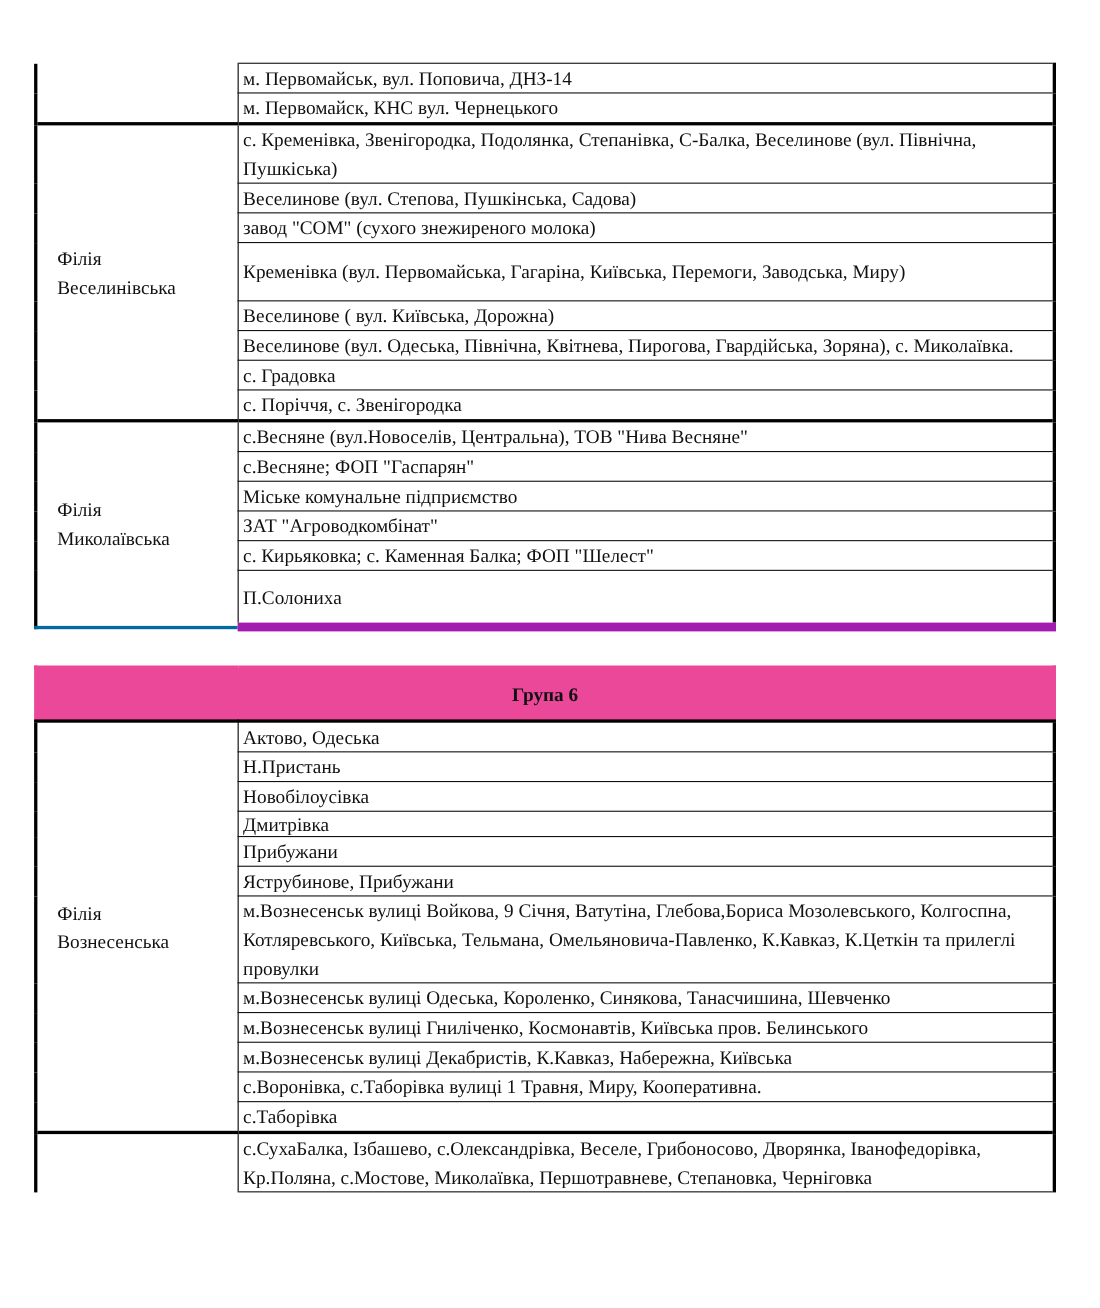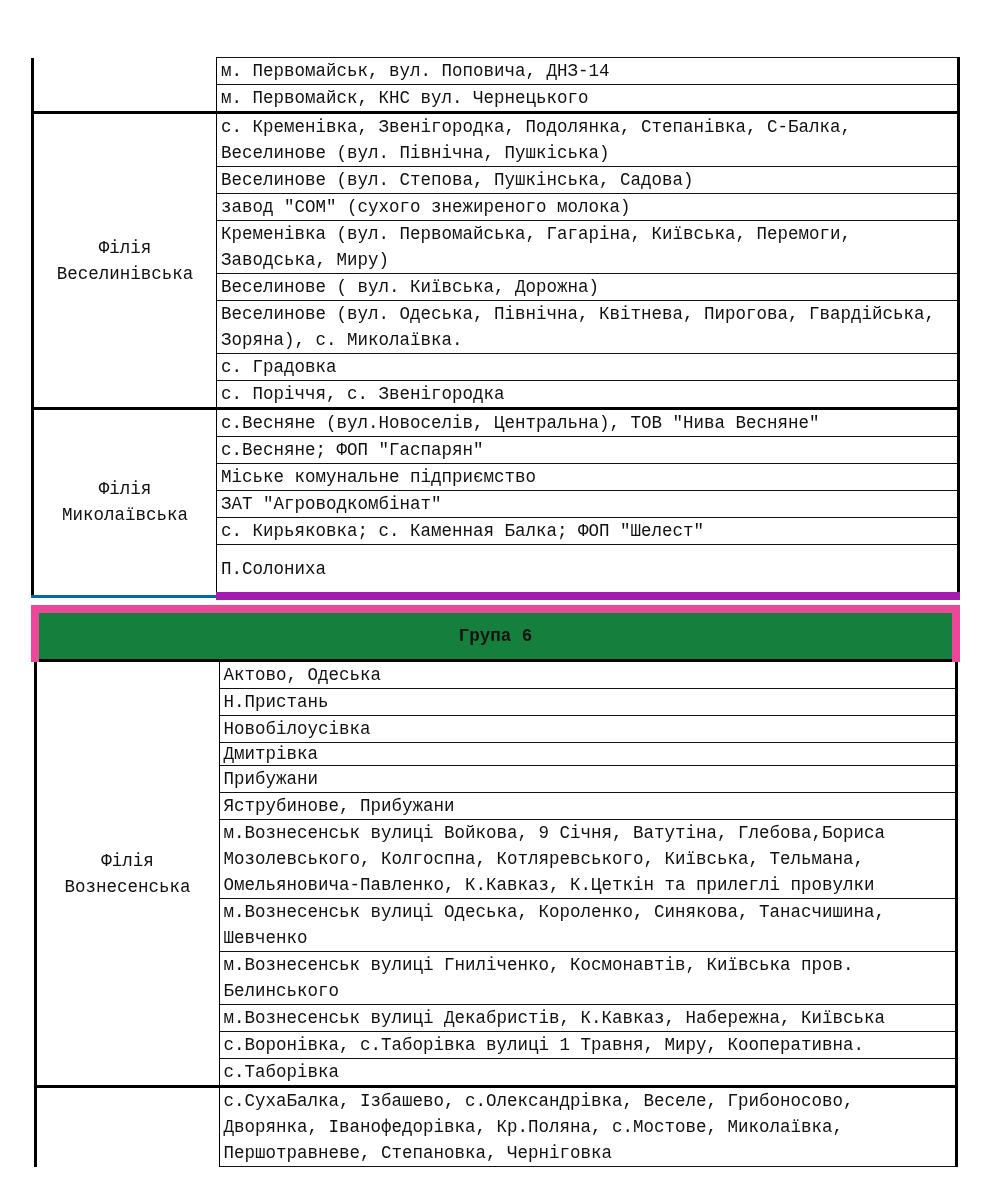--- a/index.html
+++ b/index.html
@@ -1,23 +1,23 @@
 <!DOCTYPE html>
 <html><head>
 <meta charset="utf-8">
 <style>
   html, body { margin: 0; padding: 0; background: #ffffff; }
   body { width: 1000px; height: 1189px; position: relative; font-family: "Liberation Serif", "DejaVu Serif", serif; color: #111; }
   .tbl { position: absolute; left: 31px; width: 929px; border-collapse: collapse; table-layout: fixed; }
-  .tbl td { font-size: 17.5px; line-height: 26px; padding: 0 4px; vertical-align: middle; font-family: Liberation Mono, monospace; }
-  .branch { width: 175px; border-left: 3px solid #000; border-right: 1px solid #000; text-align: center; padding: 0 18px !important; }
+  .tbl td { font-size: 17.5px; line-height: 26px; padding: 0 4px; vertical-align: middle; }
+  .branch { width: 175px; border-left: 3px solid #000; border-right: 1px solid #000; padding: 0 18px !important; }
   .loc { border: 1px solid #111; border-right: 3px solid #000; }
   .grp-top td.branch, .grp-top td.loc { border-top: 3px solid #000; }
   .grp-bottom td.branch, .grp-bottom td.loc { border-bottom: 8px solid #a21caf; }
-  .hdr { background: #15803d; font-weight: bold; font-size: 25px; text-align: center; height: 46px; border: 8px solid #ec4899; border-bottom: 3px solid #000; }
+  .hdr { background: #ec4899; font-weight: bold; font-size: 25px; text-align: center; height: 46px; border: 3px solid #ec4899; border-bottom: 3px solid #000; }
   .tall { height: 52px; }
   .tbl1 { top: 57px; }
   .tbl2 { top: 605px; }
 </style>
 </head>
 <body>
 
 <table class="tbl tbl1">
   <colgroup>
       <col style="width:184px">

